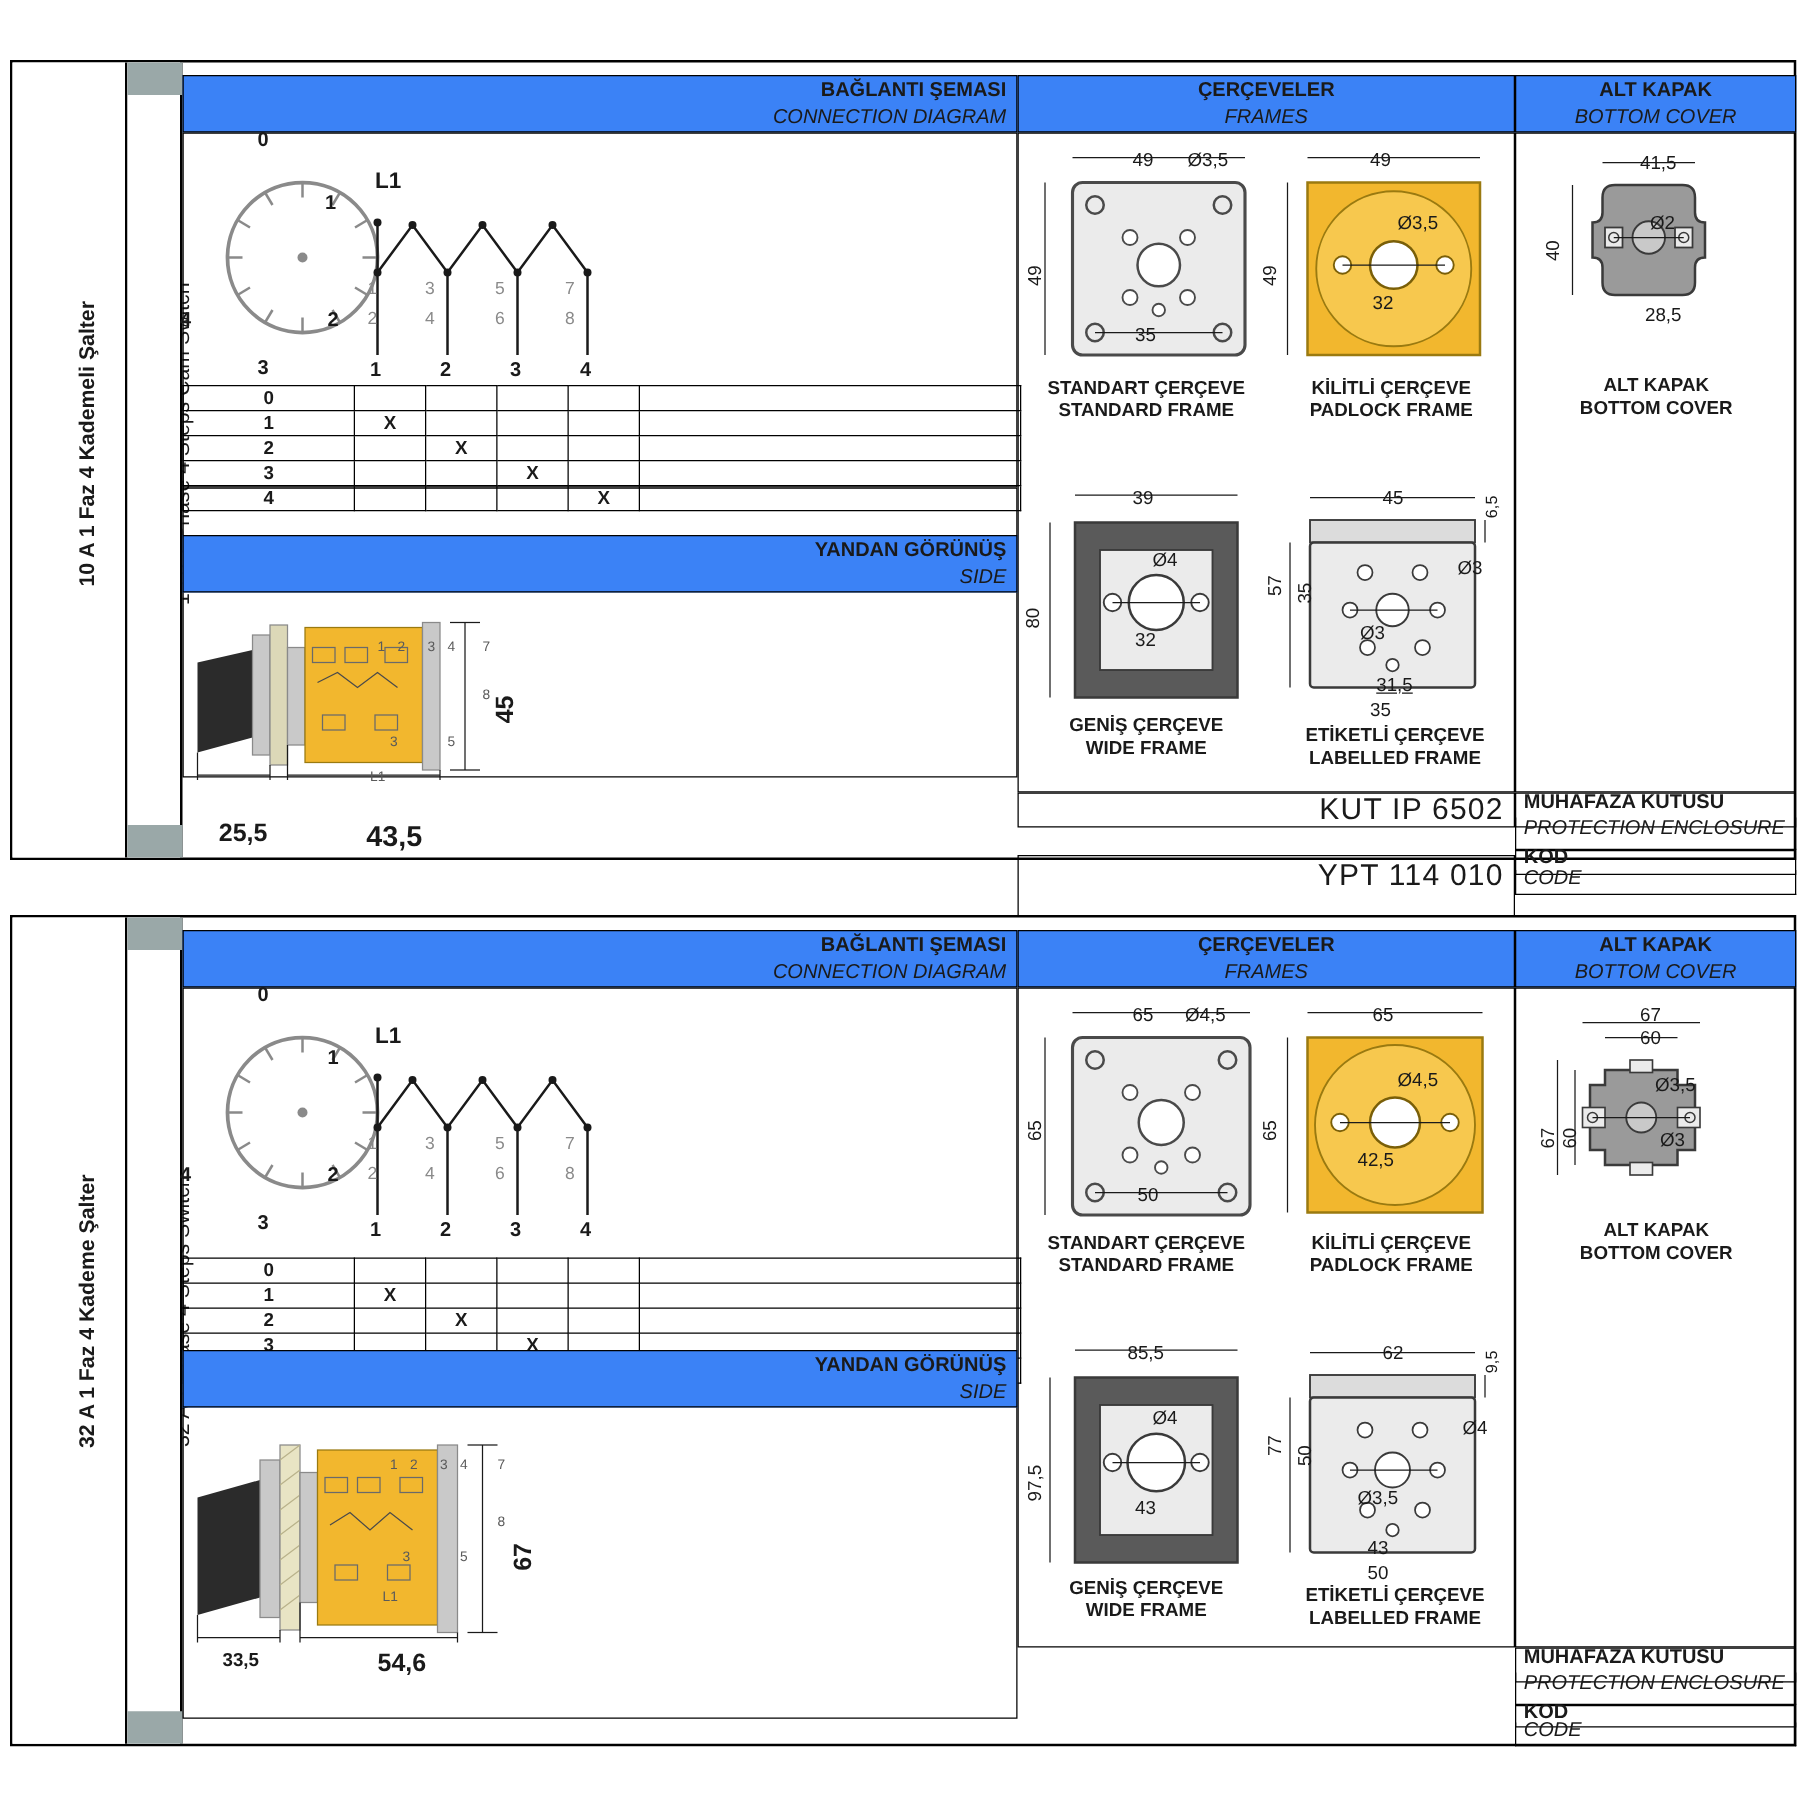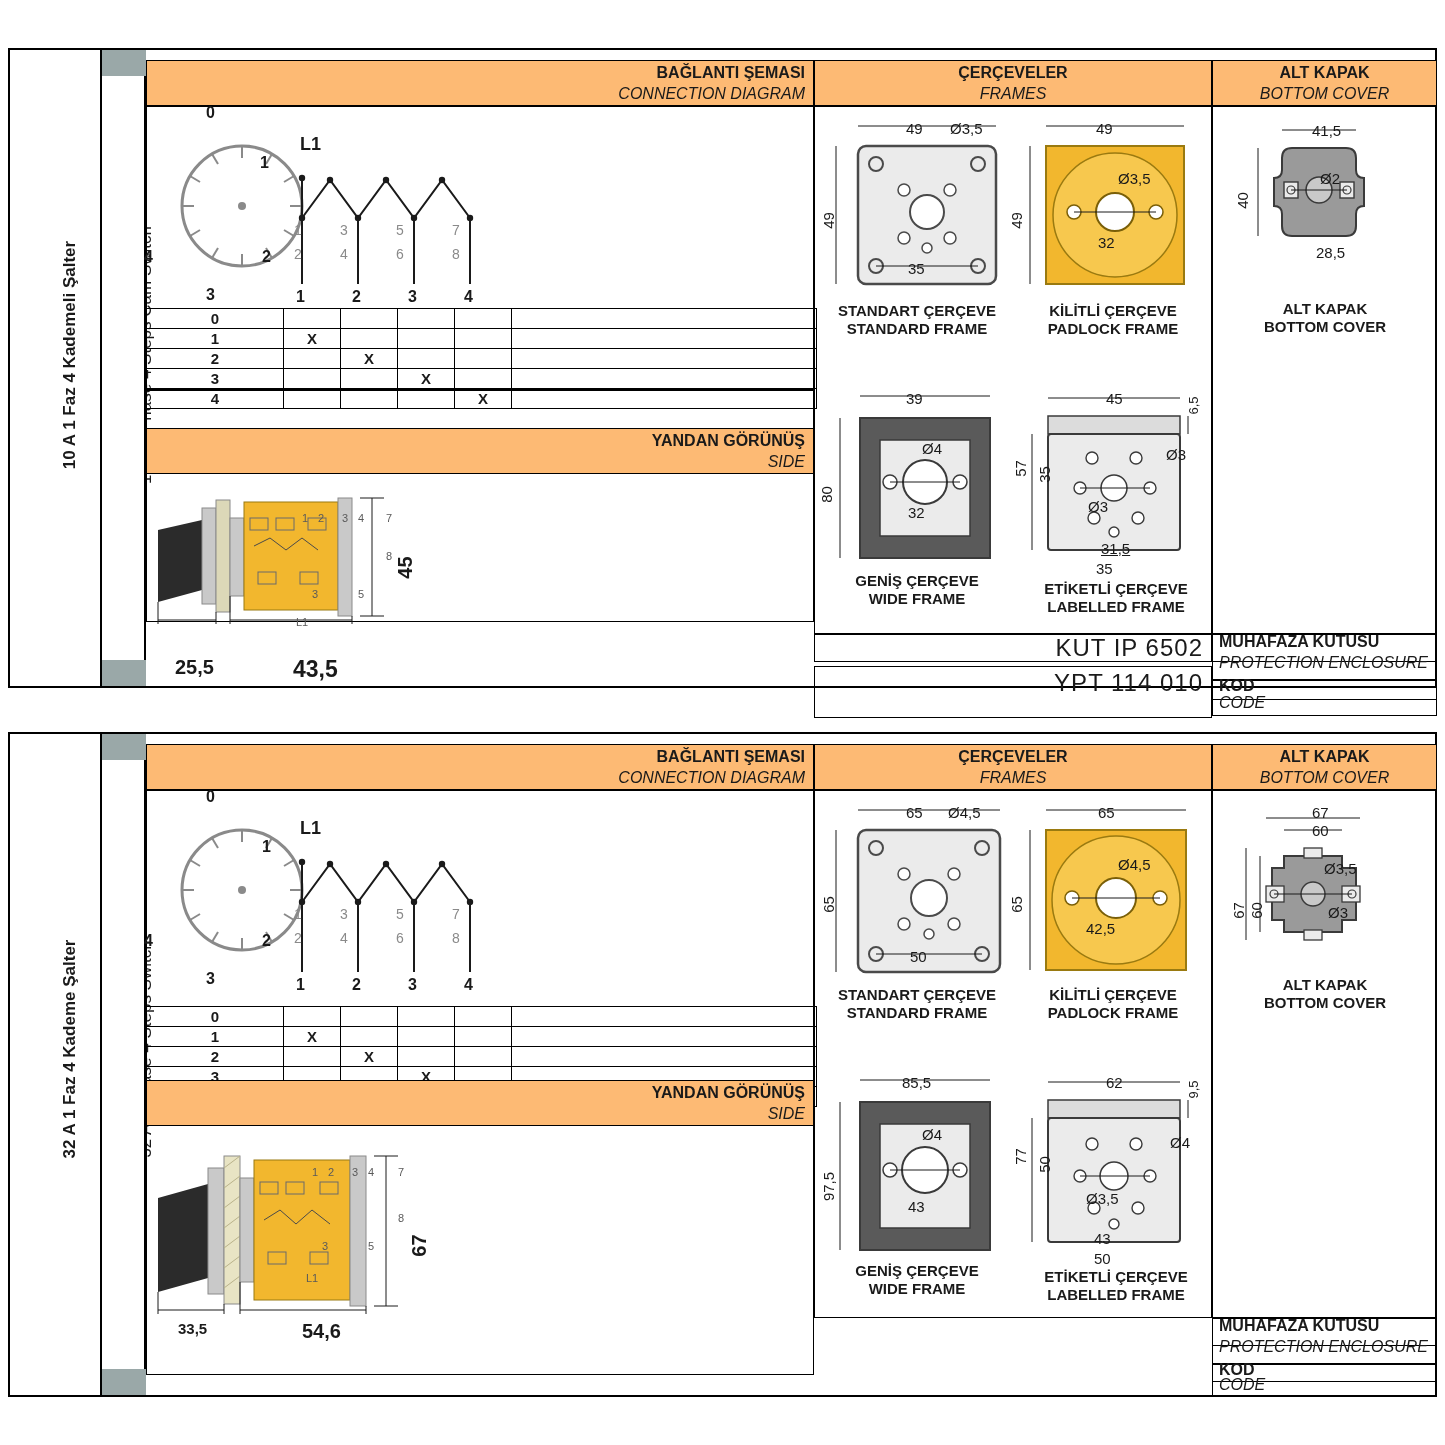--- a/index.html
+++ b/index.html
@@ -13,21 +13,21 @@
   .vstrip{position:absolute;left:0;top:0;width:92px;height:100%;border-right:2px solid #000;box-sizing:border-box;background:#fff;}
   .vstrip .vtext{position:absolute;left:0;top:0;width:100%;height:100%;}
   .vlab{position:absolute;transform-origin:50% 50%;white-space:nowrap;font-size:17px;}
   .vlab.tr{font-weight:bold;}
   .vlab.en{font-weight:normal;}
 
   
   .spine{position:absolute;left:92px;top:0;width:44px;height:100%;box-sizing:border-box;border-right:2px solid #000;background:#fff;}
   .spine .blk{position:absolute;left:0;width:44px;height:26px;background:#9aa8a8;}
 
-  .hdrbar{position:absolute;background:#fdba74;border:1px solid #000;box-sizing:border-box;text-decoration:underline;}
+  .hdrbar{position:absolute;background:#3b82f6;border:1px solid #000;box-sizing:border-box;text-decoration:underline;}
   .hdrbar .t{position:absolute;right:8px;top:3px;font-weight:bold;font-size:16px;}
   .hdrbar .s{position:absolute;right:8px;top:24px;font-style:italic;font-size:16px;}
   .hdrbar.c .t,.hdrbar.c .s{right:auto;left:0;width:100%;text-align:center;}
 
   .cell{position:absolute;box-sizing:border-box;}
   .bx{position:absolute;box-sizing:border-box;border:1px solid #000;}
 
   .cap{position:absolute;text-align:center;font-weight:bold;font-size:15px;line-height:18px;width:100%;left:0;}
   .cap .en{font-weight:bold;}
 
@@ -383,21 +383,21 @@
   <div class="bx" style="left:804px;top:584px;width:398px;height:28px;">
     <div class="bignum" style="right:8px;top:-1px;">KUT IP 6502</div>
   </div>
   <div class="bx" style="left:1202px;top:584px;width:225px;height:28px;">
     <div class="lblb" style="left:6px;top:-2px;">MUHAFAZA KUTUSU</div>
   </div>
   <div class="bx" style="left:1202px;top:604px;width:225px;height:26px;border-top:none;">
     <div class="lbli" style="left:6px;top:0px;">PROTECTION ENCLOSURE</div>
   </div>
 
-  <div class="bx" style="left:804px;top:616px;width:398px;height:52px;">
+  <div class="bx" style="left:804px;top:634px;width:398px;height:52px;">
     <div class="bignum" style="right:8px;top:2px;">YPT 114 010</div>
   </div>
   <div class="bx" style="left:1202px;top:630px;width:225px;height:20px;">
     <div class="lblb" style="left:6px;top:-4px;">KOD</div>
   </div>
   <div class="bx" style="left:1202px;top:646px;width:225px;height:20px;border-top:none;">
     <div class="lbli" style="left:6px;top:-2px;">CODE</div>
   </div>
 </div>
 

